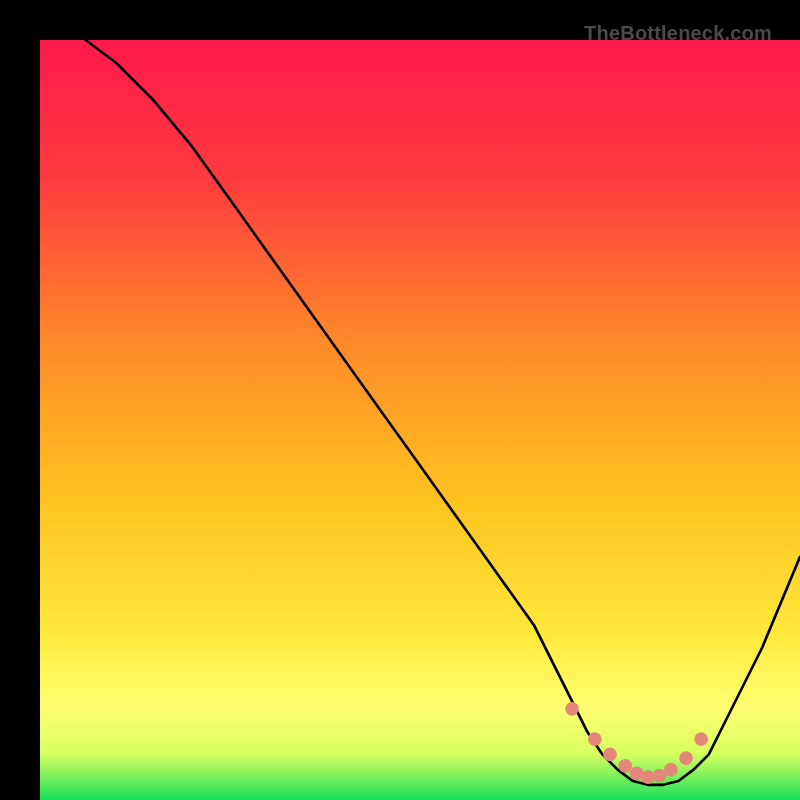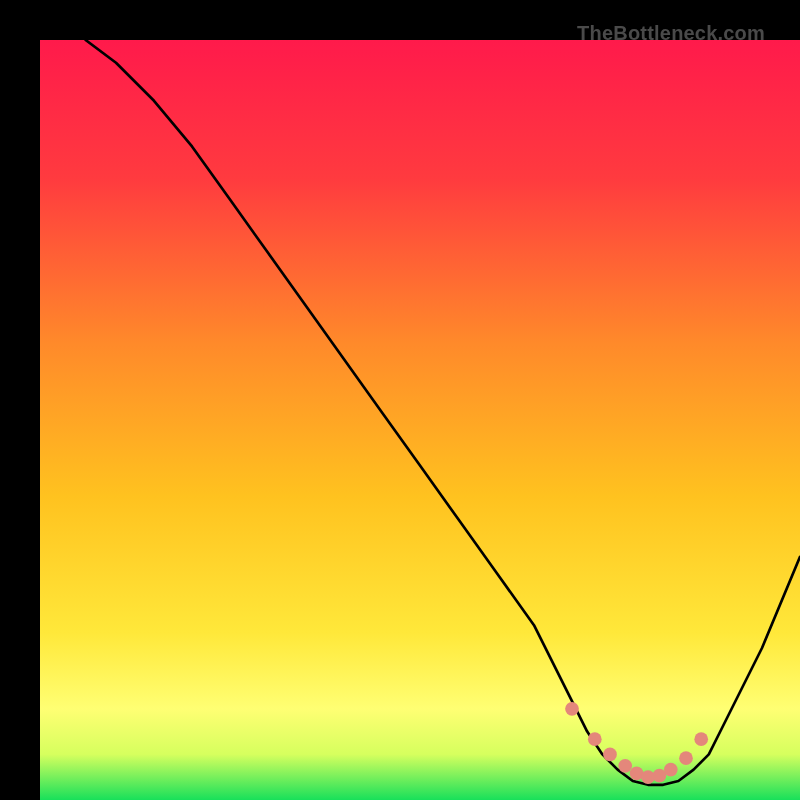--- a/index.html
+++ b/index.html
@@ -23,21 +23,21 @@
     position: absolute;
     left: 20px;
     top: 20px;
     width: 760px;
     height: 760px;
     overflow: hidden;
   }
   .watermark {
     position: absolute;
     top: 2px;
-    right: 15px;
+    right: 8px;
     color: #4a4a4a;
     font-size: 20px;
     font-weight: 600;
     letter-spacing: 0.2px;
     z-index: 10;
   }
   svg.curve {
     position: absolute;
     left: 0;
     top: 0;

